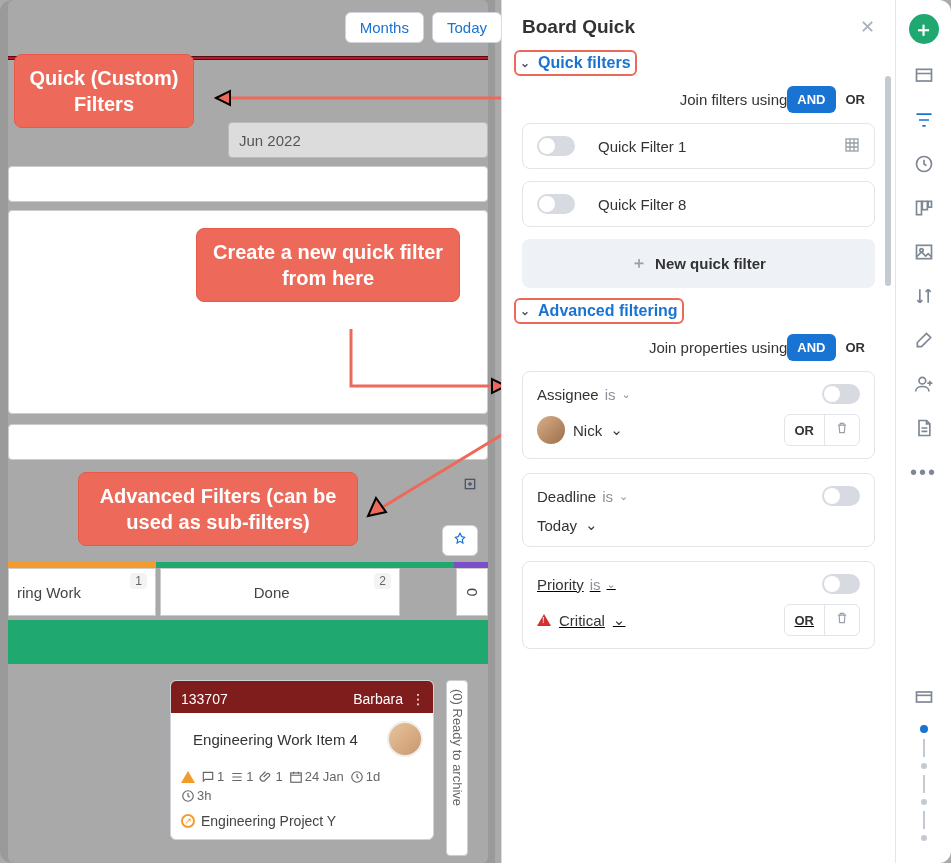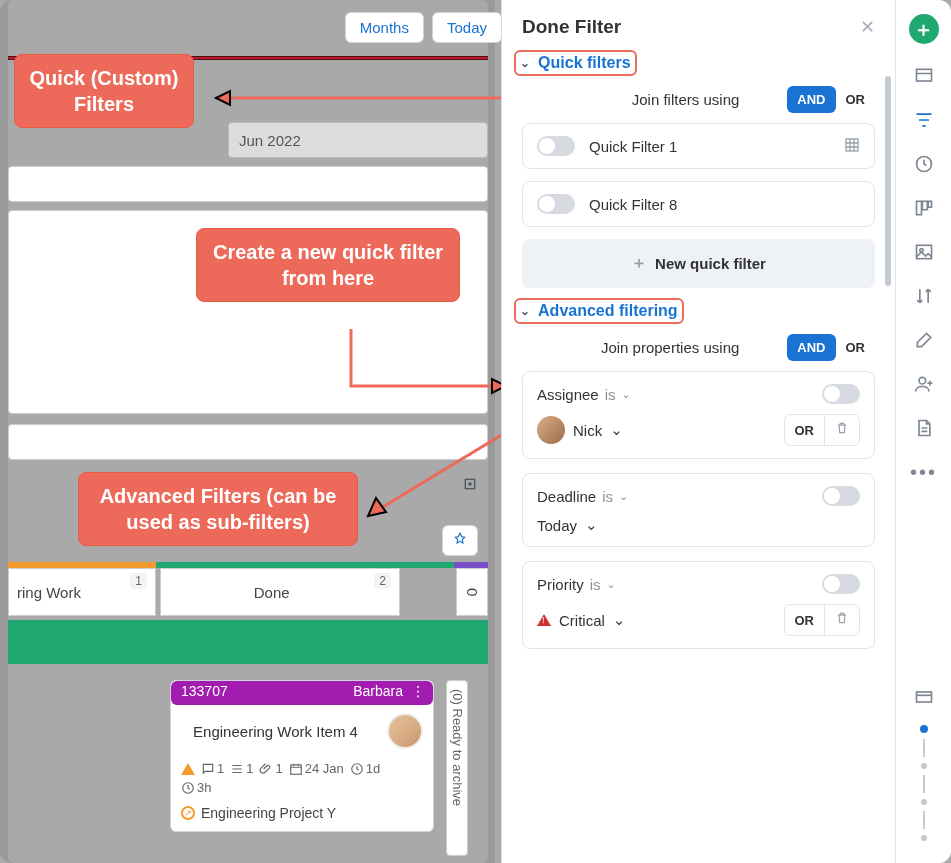--- a/index.html
+++ b/index.html
@@ -30,21 +30,21 @@
 .col { position:absolute; top:568px; height:48px; background:#fff; border:1px solid #ccc; display:flex; align-items:center; justify-content:space-between; padding:0 8px; font-size:15px; color:#444; }
 .col1 { left:0; width:148px; border-radius:0;}
 .col2 { left:152px; width:240px; }
 .col3 { left:448px; width:32px; writing-mode:vertical-rl; text-orientation:mixed; justify-content:center; padding:4px;}
 .col .count { background:#f3f3f3; border-radius:4px; padding:1px 5px; font-size:12px; color:#666; align-self:flex-start; margin-top:4px;}
 
 .green-bar { position:absolute; left:0; top:620px; width:480px; height:44px; background:#1fa971; }
 
 
 .card { position:absolute; left:162px; top:680px; width:264px; background:#fff; border:1px solid #d0d4da; border-radius:6px; overflow:hidden; }
-.card-head { background:#a21caf; color:#fff; display:flex; align-items:center; justify-content:space-between; padding:2px 4px 6px 10px; font-size:14px;border-radius:6px; }
+.card-head { background:#7f1d1d; color:#fff; display:flex; align-items:center; justify-content:space-between; padding:10px 4px 6px 10px; font-size:14px; }
 .card-head .left{ }
 .card-head .right { display:flex; align-items:center; gap:4px;}
 .card-title-row { display:flex; align-items:center; padding:8px 10px; gap:17px;text-align:center;}
 .card-title { font-size:15px; color:#333; flex:1;}
 .avatar { width:36px; height:36px; border-radius:50%; background: linear-gradient(135deg,#e8c49a,#c99770); border:2px solid #eee;}
 .card-icons { display:flex; align-items:center; flex-wrap:wrap; gap:6px; padding:4px 10px; font-size:13px; color:#666;}
 .card-icons .tri { width:0; height:0; border-left:7px solid transparent; border-right:7px solid transparent; border-bottom:12px solid #f39b2c;}
 .card-icons .ic { display:flex; align-items:center; gap:2px;}
 .card-links { padding:6px 10px 10px; display:flex; align-items:center; gap:6px; font-size:14px; color:#444;}
 .link-icon { width:14px; height:14px; border:2px solid #f39b2c; border-radius:50%; display:flex; align-items:center; justify-content:center; font-size:9px; color:#f39b2c;}
@@ -59,25 +59,25 @@
 
 
 .panel { position:absolute; left:501px; top:0; width:394px; height:863px; background:#fff; border-left:1px solid #d9dde3; }
 .panel-head { display:flex; align-items:center; justify-content:space-between; padding:16px 20px 8px; }
 .panel-head h2 { font-size:19px; font-weight:600; color:#333;}
 .close-x { color:#aab0ba; font-size:18px; cursor:pointer;}
 .section-head { display:flex; align-items:center; gap:8px; color:#1873d3; font-size:16px; font-weight:600; padding:10px 16px;}
 .section-head .chev { color:#556; font-size:12px;}
 .red-box { border:2px solid #ed6a5a; border-radius:6px; display:inline-flex; padding:2px 4px;}
 .join-row { display:flex; align-items:center; justify-content:flex-end; padding:6px 20px 10px; font-size:15px; color:#333;}
-.logic { display:flex; align-items:center;margin-left:48px;}
+.logic { display:flex; align-items:center;}
 .logic .and { background:#1873d3; color:#fff; border-radius:6px; padding:6px 10px; font-weight:700; font-size:13px;}
 .logic .or { color:#333; padding:6px 10px; font-weight:700; font-size:13px;}
 .qf-list { padding:0 20px; display:flex; flex-direction:column; gap:12px;}
-.qf-item { border:1px solid #e1e5ea; border-radius:8px; display:flex; align-items:center; padding:12px 14px; gap:14px; font-size:15px; color:#333;}
+.qf-item { border:1px solid #e1e5ea; border-radius:8px; display:flex; align-items:center; padding:12px 14px; gap:23px; font-size:15px; color:#333;}
 .toggle { width:38px; height:20px; background:#d7dbe1; border-radius:10px; position:relative;}
 .toggle::after { content:''; position:absolute; width:16px; height:16px; background:#fff; border-radius:50%; top:2px; left:2px;}
 .qf-item .grid-icon { margin-left:auto; color:#99a0ab;}
 .new-filter { background:#eef1f5; border-radius:8px; display:flex; align-items:center; justify-content:center; padding:14px; gap:8px; font-size:15px; font-weight:600; color:#333; margin:12px 20px 6px;}
 .plus { color:#99a0ab; font-size:16px;}
 
 .adv-item { border:1px solid #e1e5ea; border-radius:8px; padding:12px 14px; margin:0 20px 14px; display:flex; flex-direction:column; gap:10px;}
 .adv-top { display:flex; align-items:center; justify-content:space-between;}
 .adv-label { display:flex; align-items:center; gap:6px; font-size:15px; color:#333;text-align:center;}
 .adv-label .op { color:#8a919c;}
@@ -247,21 +247,21 @@
   <path d="M5 5 L5 62 L160 62"></path>
   <polygon points="160,62 146,55 146,69"></polygon>
 </svg>
 <svg class="arrow-svg" style="left:358px; top:426px; width:160px; height:100px;">
   <line x1="150" y1="5" x2="10" y2="90"></line>
   <polygon points="10,90 28,86 18,72"></polygon>
 </svg>
 
 <div class="panel">
   <div class="panel-head">
-    <h2>Done Filter</h2>
+    <h2>Board Quick</h2>
     <span class="close-x">✕</span>
   </div>
 
   <div style="padding:4px 12px;">
     <span class="red-box section-head">
       <span class="chev">⌄</span>
       <span>Quick filters</span>
     </span>
   </div>
 
@@ -342,21 +342,21 @@
       <span class="toggle"></span>
     </div>
     <div class="adv-body">
       <span class="val">
         <span>Today</span>
         <span class="chev2">⌄</span>
       </span>
     </div>
   </div>
 
-  <div class="adv-item" style="margin-bottom:0;">
+  <div class="adv-item" style="margin-bottom:0;text-decoration:underline;">
     <div class="adv-top">
       <span class="adv-label">
         <span>Priority</span>
         <span class="op">is</span>
         <span class="chev2">⌄</span>
       </span>
       <span class="toggle"></span>
     </div>
     <div class="adv-body">
       <span class="val">

